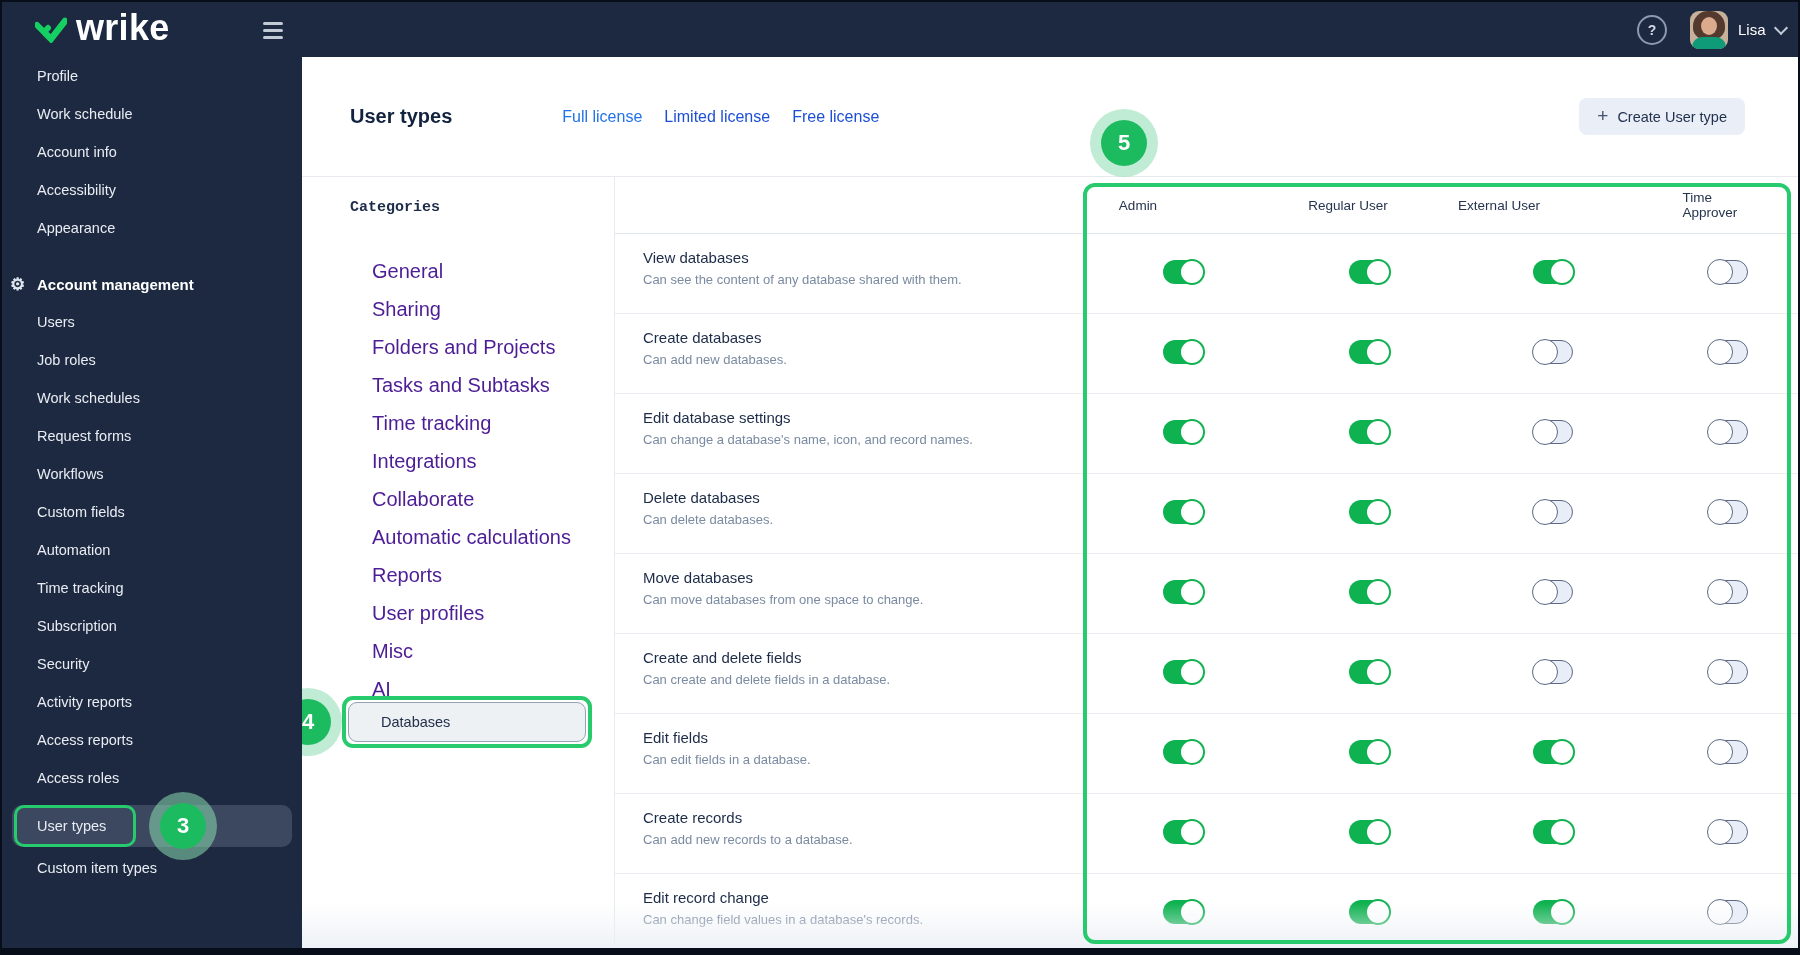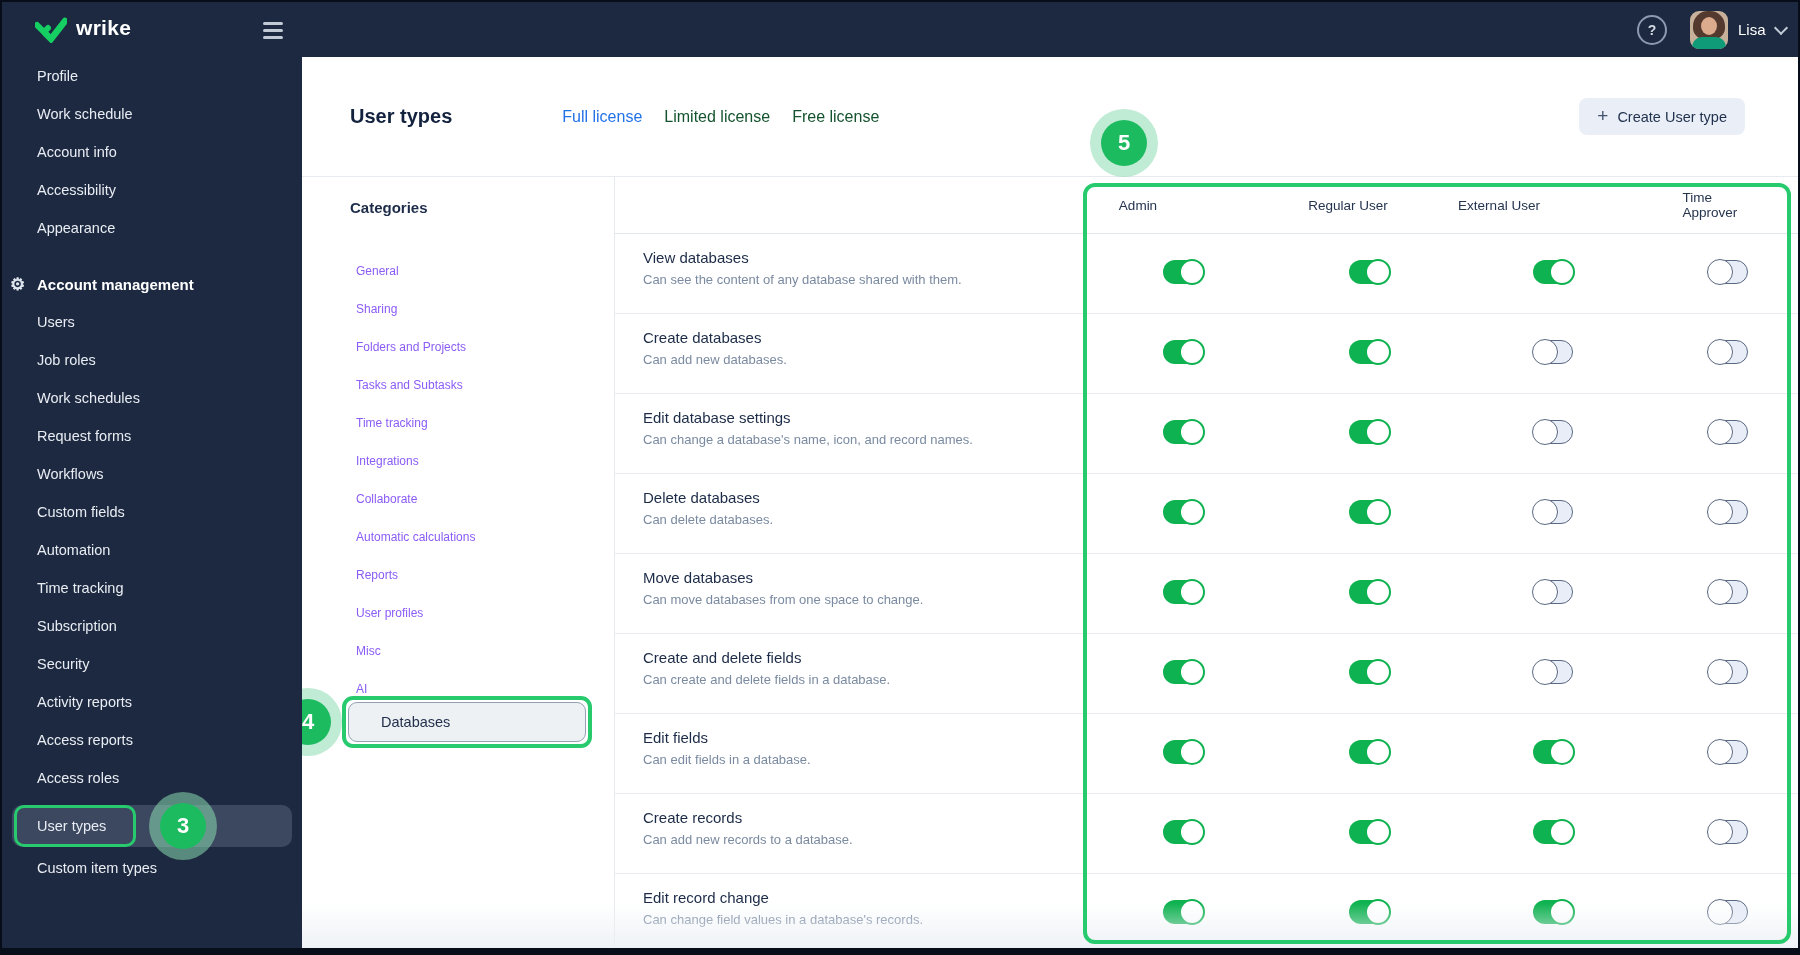--- a/index.html
+++ b/index.html
@@ -1,20 +1,20 @@
 <!DOCTYPE html>
 <html><head>
 <meta charset="utf-8">
 <style>
   html,body{margin:0;padding:0;background:#2a2f38;}
   .frame{position:relative;width:1800px;height:955px;background:#070e1a;font-family:"Liberation Sans",sans-serif;overflow:hidden;}
   
   .topbar{position:absolute;left:2px;top:2px;width:1796px;height:55px;background:#1c2940;}
   .brand{position:absolute;left:33px;top:0;height:55px;display:flex;align-items:center;gap:9px;}
-  .brand-word{color:#fff;font-size:21px;font-weight:bold;letter-spacing:.3px;margin-top:-3px;}
+  .brand-word{color:#fff;font-size:36px;font-weight:bold;letter-spacing:.3px;margin-top:-3px;}
   .hamburger{position:absolute;left:261px;top:20px;width:20px;display:flex;flex-direction:column;gap:4px;cursor:pointer;}
   .hamburger span{height:3px;background:#c2cad6;border-radius:2px;}
   .help-btn{position:absolute;left:1635px;top:13px;width:30px;height:30px;border:2px solid #8d99ae;border-radius:50%;color:#d4dae4;font-size:14px;font-weight:bold;display:flex;align-items:center;justify-content:center;box-sizing:border-box;cursor:pointer;}
   .user-menu{position:absolute;left:1688px;top:0;height:55px;display:flex;align-items:center;gap:10px;cursor:pointer;}
   .avatar{position:relative;width:38px;height:38px;border-radius:9px;overflow:hidden;background:#c7b19b;}
   .avatar .hair{position:absolute;left:3px;top:0px;width:32px;height:28px;border-radius:15px 15px 11px 11px;background:#53392e;}
   .avatar .face{position:absolute;left:11px;top:6px;width:16px;height:18px;border-radius:50%;background:#dcab8e;}
   .avatar .shirt{position:absolute;left:2px;bottom:-3px;width:34px;height:15px;border-radius:10px 10px 0 0;background:#0f9a78;}
   .user-name{color:#fff;font-size:15px;}
   .chev{width:8px;height:8px;border-right:2px solid #c3cbd8;border-bottom:2px solid #c3cbd8;transform:rotate(45deg);margin-top:-4px;}
@@ -25,30 +25,30 @@
   .gear{position:absolute;left:8px;top:50%;transform:translateY(-50%);font-size:17px;color:#dfe5ee;}
   .side-selected{height:42px;margin:8px 0 2px 10px;width:280px;background:#3b4860;border-radius:10px;padding-left:25px;}
   .side-annot{position:absolute;left:2px;top:0;width:122px;height:42px;border:3px solid #28ca6e;border-radius:10px;box-sizing:border-box;pointer-events:none;}
   .step-circle{width:46px;height:46px;border-radius:50%;background:#1dbb60;box-shadow:0 0 0 11px rgba(141,219,176,.55);color:#fff;font-size:22px;font-weight:bold;display:flex;align-items:center;justify-content:center;z-index:50;}
   .side-circle{position:absolute;left:148px;top:50%;transform:translateY(-50%);}
   
   .main{position:absolute;left:302px;top:57px;right:2px;bottom:7px;background:#fff;overflow:hidden;}
   .main-header{position:absolute;left:0;top:0;right:0;height:120px;border-bottom:1px solid #e7ebf0;display:flex;align-items:center;box-sizing:border-box;padding-left:48px;background:#fff;}
   .page-title{font-size:20px;font-weight:bold;color:#13223e;}
   .tabs{display:flex;gap:22px;margin-left:110px;font-size:16px;}
-  .tab{color:#14532d;cursor:pointer;}
+  .tab{color:#1d4ed8;cursor:pointer;}
   .tab.active{color:#2273e8;}
   .create-btn{margin-left:auto;margin-right:53px;height:37px;background:#e9eef7;border-radius:8px;display:flex;align-items:center;gap:9px;padding:0 18px;font-size:14.5px;color:#22324e;cursor:pointer;}
   .plus{font-size:19px;color:#44536e;margin-top:-2px;}
   .main-content{position:absolute;left:0;top:120px;right:0;bottom:0;}
   
   .cat-panel{position:absolute;left:0;top:0;width:313px;height:100%;border-right:1px solid #e7ebf0;box-sizing:border-box;}
-  .cat-title{position:absolute;left:48px;top:22px;font-size:15px;font-weight:bold;color:#1d2c49;}
+  .cat-title{position:absolute;left:48px;top:22px;font-size:15px;font-weight:bold;color:#1d2c49;font-family:Liberation Mono, monospace;}
   .cat-list{position:absolute;left:0;top:75px;right:1px;}
-  .cat-item{height:38px;display:flex;align-items:center;padding-left:54px;font-size:12px;color:#8b5cf6;cursor:pointer;}
+  .cat-item{height:38px;display:flex;align-items:center;padding-left:70px;font-size:20px;color:#4c1d95;cursor:pointer;}
   .cat-sel-wrap{position:relative;height:40px;margin-top:-6px;margin-bottom:4px;}
   .cat-pill{position:absolute;left:46px;top:0;width:238px;height:40px;background:#eef1f3;border:1px solid #94a2b3;border-radius:9px;box-sizing:border-box;display:flex;align-items:center;padding-left:32px;font-size:14.5px;color:#22304c;cursor:pointer;}
   .cat-annot{position:absolute;left:40px;top:-6px;width:250px;height:52px;border:4px solid #28ca6e;border-radius:11px;box-sizing:border-box;z-index:40;pointer-events:none;}
   .cat-circle{position:absolute;left:-17px;top:-3px;}
   
   .perm-table{position:absolute;left:313px;top:0;right:0;bottom:0;overflow:hidden;}
   .perm-head{position:relative;height:56px;border-bottom:1px solid #e3e8ee;}
   .col-label{position:absolute;top:50%;transform:translate(-50%,-50%);font-size:13.5px;color:#25344f;margin-left:11px;}
   .perm-row{position:relative;height:80px;border-bottom:1px solid #eaeef3;padding-left:28px;box-sizing:border-box;}
   .perm-title{padding-top:15px;font-size:15px;color:#1c2b47;}

